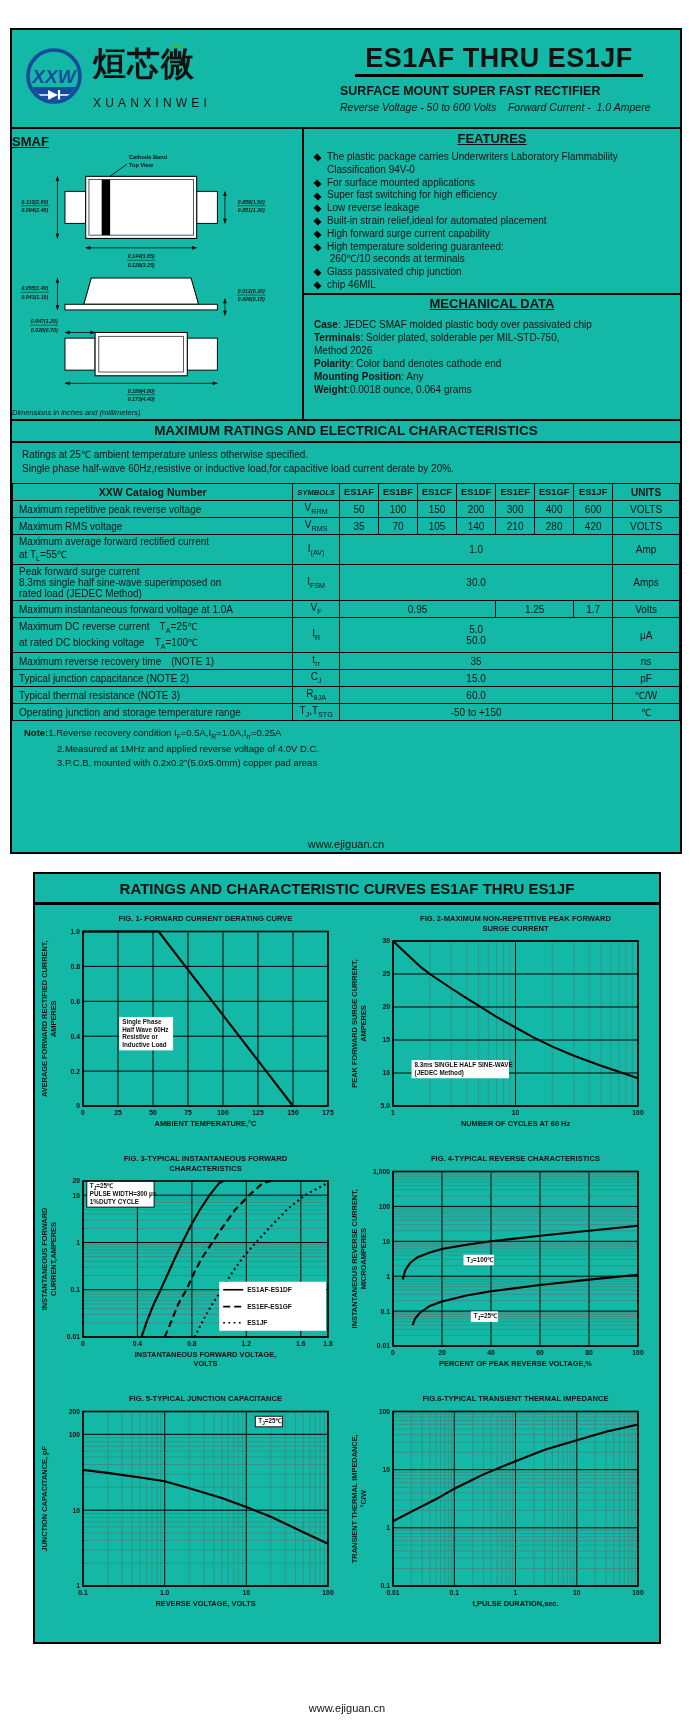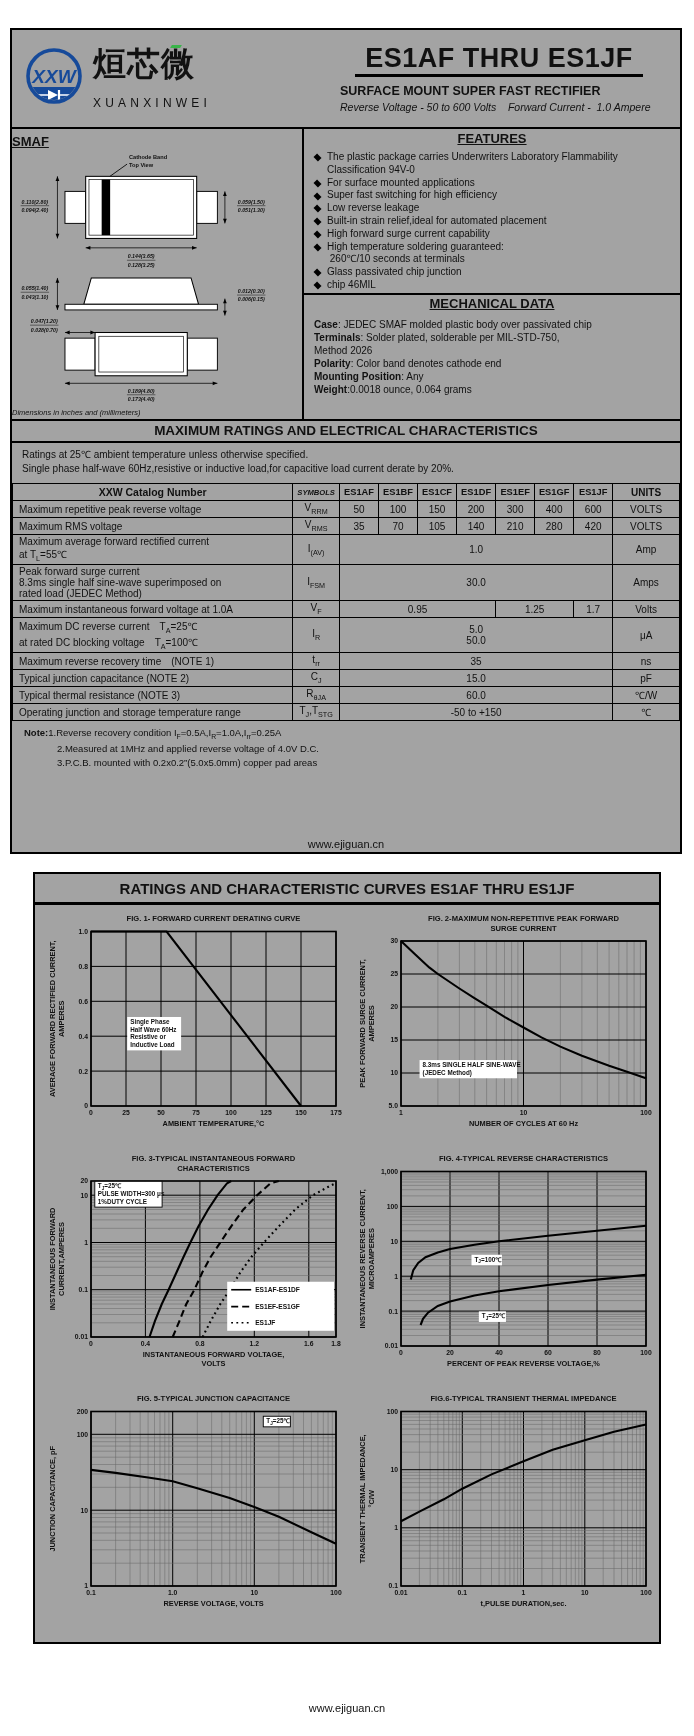--- a/index.html
+++ b/index.html
@@ -1,18 +1,18 @@
 <!DOCTYPE html>
 <html><head>
 <meta charset="utf-8">
 <style>
   html,body{margin:0;padding:0}
   body{width:694px;height:1736px;position:relative;background:#fff;color:#111;
        font-family:"Liberation Sans",sans-serif;}
-  .page{position:absolute;border:2px solid #000;background:#a3a3a3;box-sizing:border-box}
+  .page{position:absolute;border:2px solid #000;background:#14b8a6;box-sizing:border-box}
   #page1{left:10px;top:28px;width:672px;height:826px;display:flex;flex-direction:column}
   #page2{left:33px;top:872px;width:628px;height:772px}
   
   .hdr{display:flex;align-items:center;border-bottom:2px solid #000;height:97px;flex:none}
   .logo{display:flex;align-items:center;gap:7px;padding-left:12px;width:300px;flex:none}
   .brand-cn{font-size:33px;font-weight:bold;letter-spacing:1px;line-height:1;font-family:"DejaVu Sans",sans-serif}
   .brand-en{font-size:12px;letter-spacing:4.2px;margin-top:16px;font-weight:normal}
   .brand-accent{position:absolute;width:10px;height:3px;background:#3ab54a;transform:skewX(-30deg)}
   .titleblock{flex:1;text-align:center;padding-right:6px}
   .part-title{font-size:27px;font-weight:bold;display:inline-block;border-bottom:3px solid #000;padding:0 10px 2px;line-height:1.05;letter-spacing:.5px}
@@ -42,21 +42,21 @@
   .th-sym{font-size:7.6px;font-style:italic;font-weight:bold}
   .th-part{font-size:9.3px;font-weight:bold;padding:1px 0}
   .th-units{font-size:10px;font-weight:bold}
   sub{font-size:72%}
   .notes{font-size:9.5px;padding:5px 12px;line-height:1.5}
   .notes .ind{padding-left:33px}
   .foot1{margin-top:auto;text-align:center;font-size:11px;padding-bottom:2px}
   
   .p2title{text-align:center;font-weight:bold;font-size:15px;padding:6px 0 5px;border-bottom:3px solid #000}
   #charts{display:grid;grid-template-columns:1fr 1fr;padding:6px 2px 0;row-gap:4px}
-  .figcell{display:flex;justify-content:flex-end}
+  .figcell{display:flex;justify-content:flex-start}
   .foot2{position:absolute;left:0;width:694px;top:1702px;text-align:center;font-size:11px}
   svg text{font-family:"Liberation Sans",sans-serif}
 </style>
 </head>
 <body>
 
 <div class="page" id="page1">
   <div class="hdr">
     <div class="logo">
       <span id="logomark"><svg width="62" height="60" viewBox="0 0 62 60">

